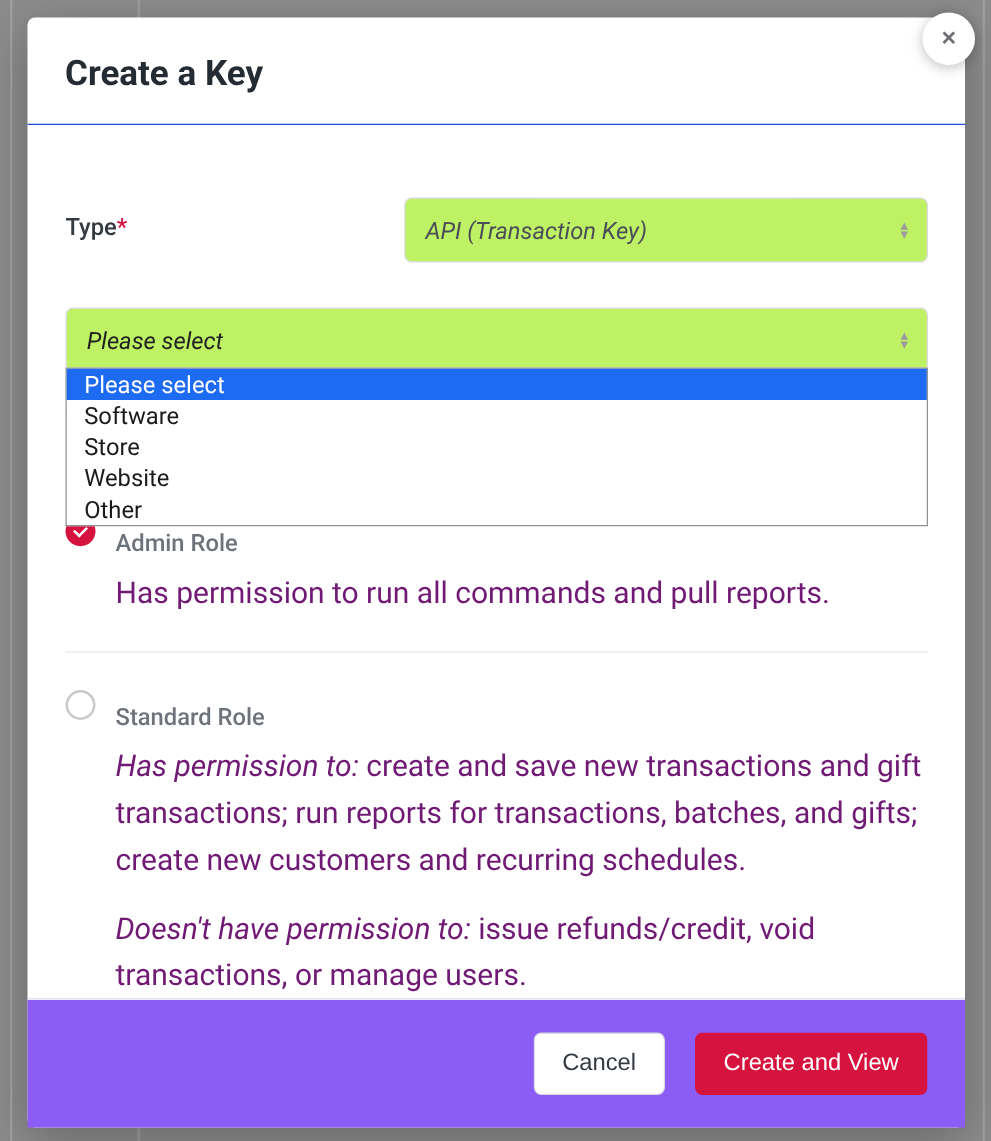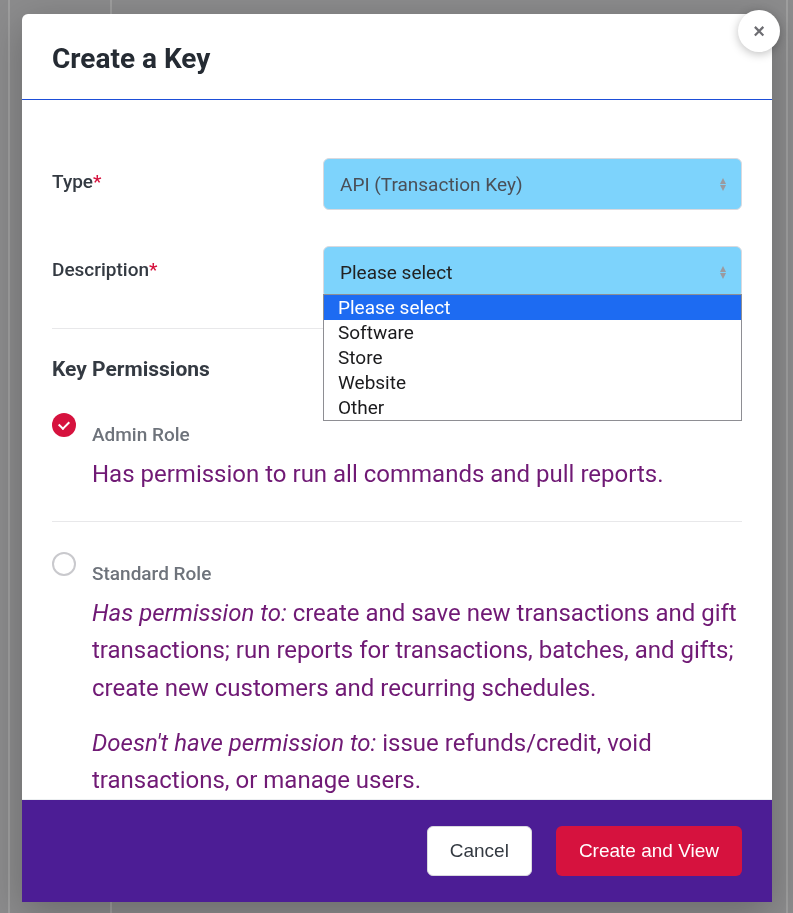--- a/index.html
+++ b/index.html
@@ -81,27 +81,28 @@
   .req { color:#d6123e; }
   .select-wrap {
     flex:1;
     position:relative;
   }
   .select-display {
     width:100%;
     height:52px;
     border:1px solid #d9d9de;
     border-radius:6px;
-    background:#7dd3fc;
+    background:#bef264;
     padding:0 44px 0 16px;
     font-size:19px;
     color:#4a4f57;
     display:flex;
     align-items:center;
     cursor:pointer;
+    font-style:italic;
   }
   .select-display.placeholder { color:#222; }
   .select-arrows {
     position:absolute;
     right:16px; top:50%;
     transform:translateY(-50%);
     font-size:12px;
     color:#9a9aa0;
     line-height:7px;
     pointer-events:none;
@@ -155,21 +156,21 @@
   }
   .radio.unchecked {
     border:2px solid #c9c9cd;
     background:#fff;
   }
   .perm-content { flex:1; }
   .perm-title { font-size:19px; font-weight:500; color:#6e737b; margin-bottom:10px;margin-top:12px;}
   .perm-desc { font-size:24px; color:#701a75; line-height:1.55; }
   .perm-desc em { font-style:italic; }
   .modal-footer {
-    background:#4c1d95;
+    background:#8b5cf6;
     padding:26px 30px;
     display:flex;
     justify-content:flex-end;
     gap:24px;
     border-top:1px solid #eceff1;
   }
   .btn {
     height:50px;
     padding:0 22px;
     border-radius:6px;
@@ -214,23 +215,20 @@
         <div class="form-label">
           <span>Type</span><span class="req">*</span>
         </div>
         <div class="select-wrap">
           <div class="select-display">API (Transaction Key)</div>
           <div class="select-arrows">▴<br>▾</div>
         </div>
       </div>
 
       <div class="form-row" style="margin-bottom:30px;">
-        <div class="form-label">
-          <span>Description</span><span class="req">*</span>
-        </div>
         <div class="select-wrap">
           <div class="select-display placeholder">Please select</div>
           <div class="select-arrows">▴<br>▾</div>
           <div class="dropdown">
             <div class="opt sel">Please select</div>
             <div class="opt">Software</div>
             <div class="opt">Store</div>
             <div class="opt">Website</div>
             <div class="opt">Other</div>
           </div>

